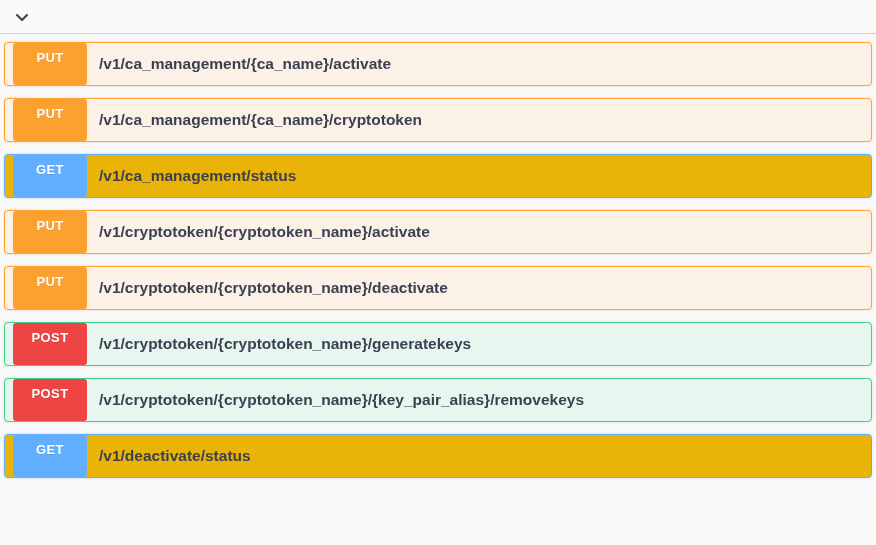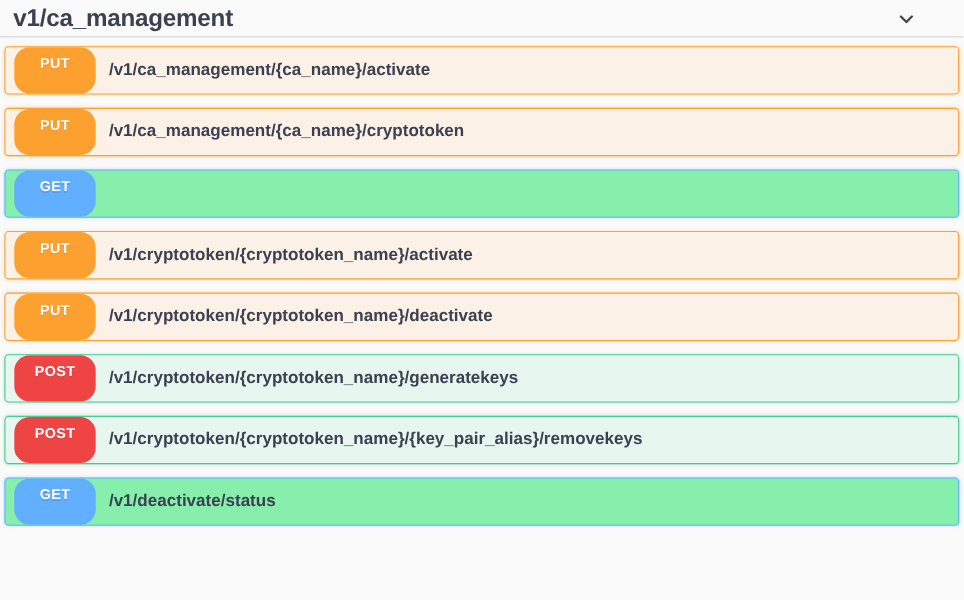--- a/index.html
+++ b/index.html
@@ -59,21 +59,21 @@
     cursor: pointer;
     padding-left: 8px;
   }
 
   .op-method {
     flex: 0 0 auto;
     width: 74px;
     height: 42px;
     line-height: 29px;
     text-align: center;
-    border-radius: 14px;
+    border-radius: 3px;
     color: #fff;
     font-family: "Liberation Sans", sans-serif;
     font-size: 13px;
     font-weight: 700;
     letter-spacing: 0.4px;
     text-shadow: 0 1px 0 rgba(0,0,0,0.1);
   }
 
   .op-path {
     margin-left: 12px;
@@ -87,61 +87,61 @@
   
   .m-put  { background: #fca130; }
   .row-put {
     background: #fbf1e6;
     border-color: #fca130;
     box-shadow: 0 0 3px rgba(252,161,48,0.35);
   }
 
   .m-get  { background: #61affe; }
   .row-get {
-    background: #86efac;
+    background: #eab308;
     border-color: #61affe;
     box-shadow: 0 0 3px rgba(97,175,254,0.35);
     align-items: center;
   }
 
   .m-post { background: #ef4444; }
   .row-post {
     background: #e8f6f0;
     border-color: #49cc90;
     box-shadow: 0 0 3px rgba(73,204,144,0.35);
   }
 </style>
 </head>
 <body>
 
 <div class="swagger-root">
 
   <div class="tag-section">
     <div class="tag-header">
-      <span class="tag-title">v1/ca_management</span>
       <span class="chevron">
         <svg width="20" height="20" viewBox="0 0 20 20" aria-hidden="true">
           <path d="M5 8 L10 13 L15 8" fill="none" stroke="#3b4151" stroke-width="2" stroke-linecap="round" stroke-linejoin="round"></path>
         </svg>
       </span>
     </div>
     <div class="op-list">
 
       <div class="op-row row-put">
         <span class="op-method m-put">PUT</span>
         <span class="op-path">/v1/ca_management/{ca_name}/activate</span>
       </div>
 
       <div class="op-row row-put">
         <span class="op-method m-put">PUT</span>
         <span class="op-path">/v1/ca_management/{ca_name}/cryptotoken</span>
       </div>
 
       <div class="op-row row-get">
         <span class="op-method m-get">GET</span>
+        <span class="op-path">/v1/ca_management/status</span>
       </div>
 
     </div>
   </div>
 
   <div class="tag-section">
     <div class="op-list">
 
       <div class="op-row row-put">
         <span class="op-method m-put">PUT</span>

